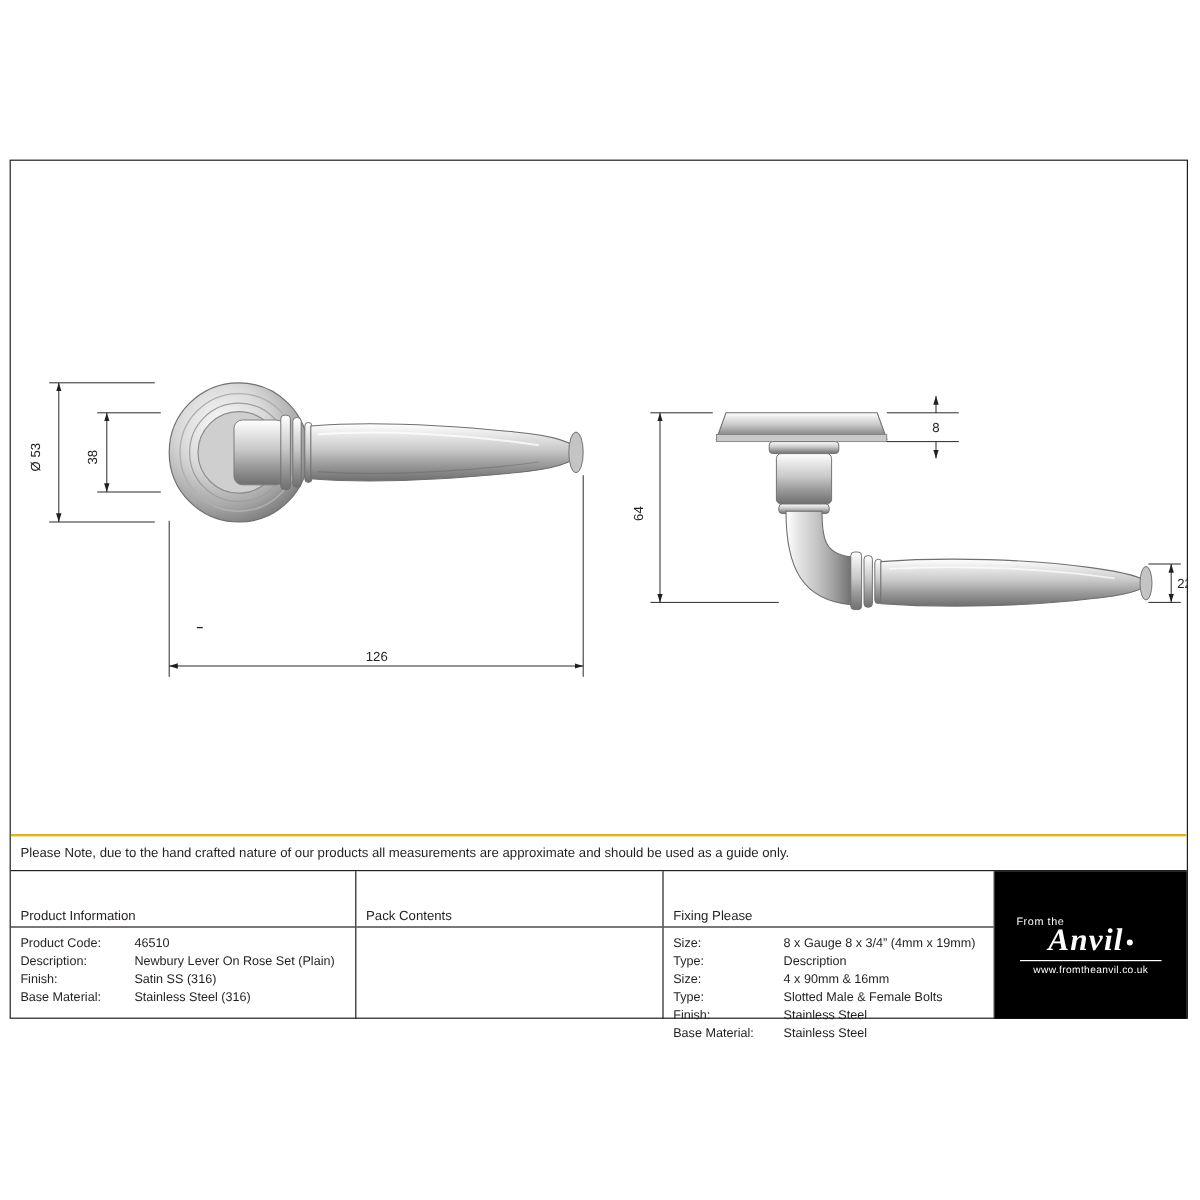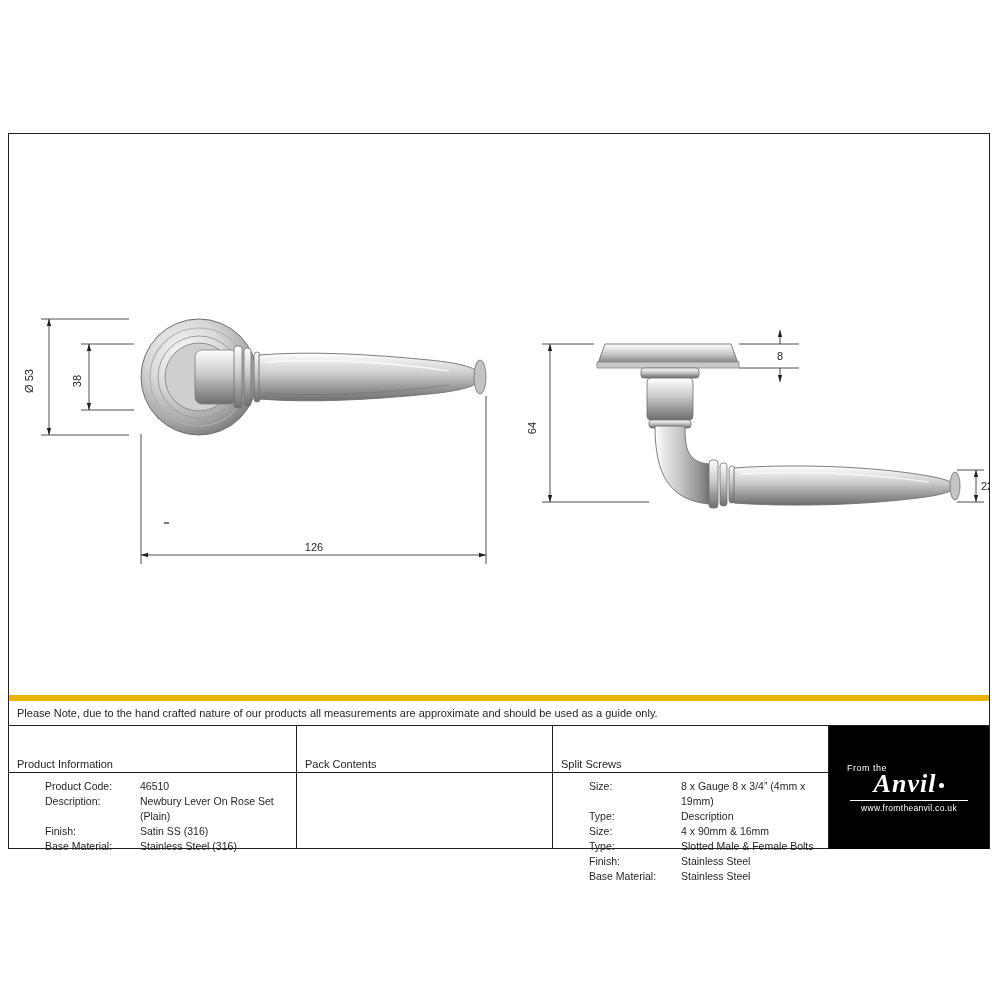--- a/index.html
+++ b/index.html
@@ -29,21 +29,21 @@
     left: 0; top: 0;
     width: 980px;
     height: 561px;
   }
   .note-row {
     position: absolute;
     left: 0;
     top: 561px;
     width: 980px;
     height: 30px;
-    border-top: 6px solid #eab308;
+    border-top: 2px solid #eab308;
     box-sizing: border-box;
     display: flex;
     align-items: center;
     padding-left: 8px;
     font-size: 11px;
   }
   .info-row {
     position: absolute;
     left: 0;
     top: 591px;
@@ -72,21 +72,21 @@
     margin-top: 28px;
   }
   .col-body {
     padding: 6px 0 0 8px;
     font-size: 10.5px;
     line-height: 15px;
   }
   .kv {
     display: flex;
   }
-  .kv .k { width: 95px; flex: 0 0 95px; margin-left: 28px; }
+  .kv .k { width: 95px; flex: 0 0 95px; }
   .kv .v { flex: 1 1 auto; }
   .fix .k { width: 92px; flex: 0 0 92px; }
   .pack-item { line-height: 15px; }
 
   
   .logo-wrap {
     position: absolute;
     left: 0; top: 0;
     width: 100%; height: 100%;
     color: #fff;
@@ -281,21 +281,21 @@
           <span class="v">Stainless Steel (316)</span>
         </div>
       </div>
     </div>
 
     <div class="col col-pack">
       <div class="col-head">Pack Contents</div>
     </div>
 
     <div class="col col-fix">
-      <div class="col-head">Split Screws</div>
+      <div class="col-head">Fixing Please</div>
       <div class="col-body fix">
         <div class="kv">
           <span class="k">Size:</span>
           <span class="v">8 x Gauge 8 x 3/4” (4mm x 19mm)</span>
         </div>
         <div class="kv">
           <span class="k">Type:</span>
           <span class="v">Description</span>
         </div>
         <div class="kv">

